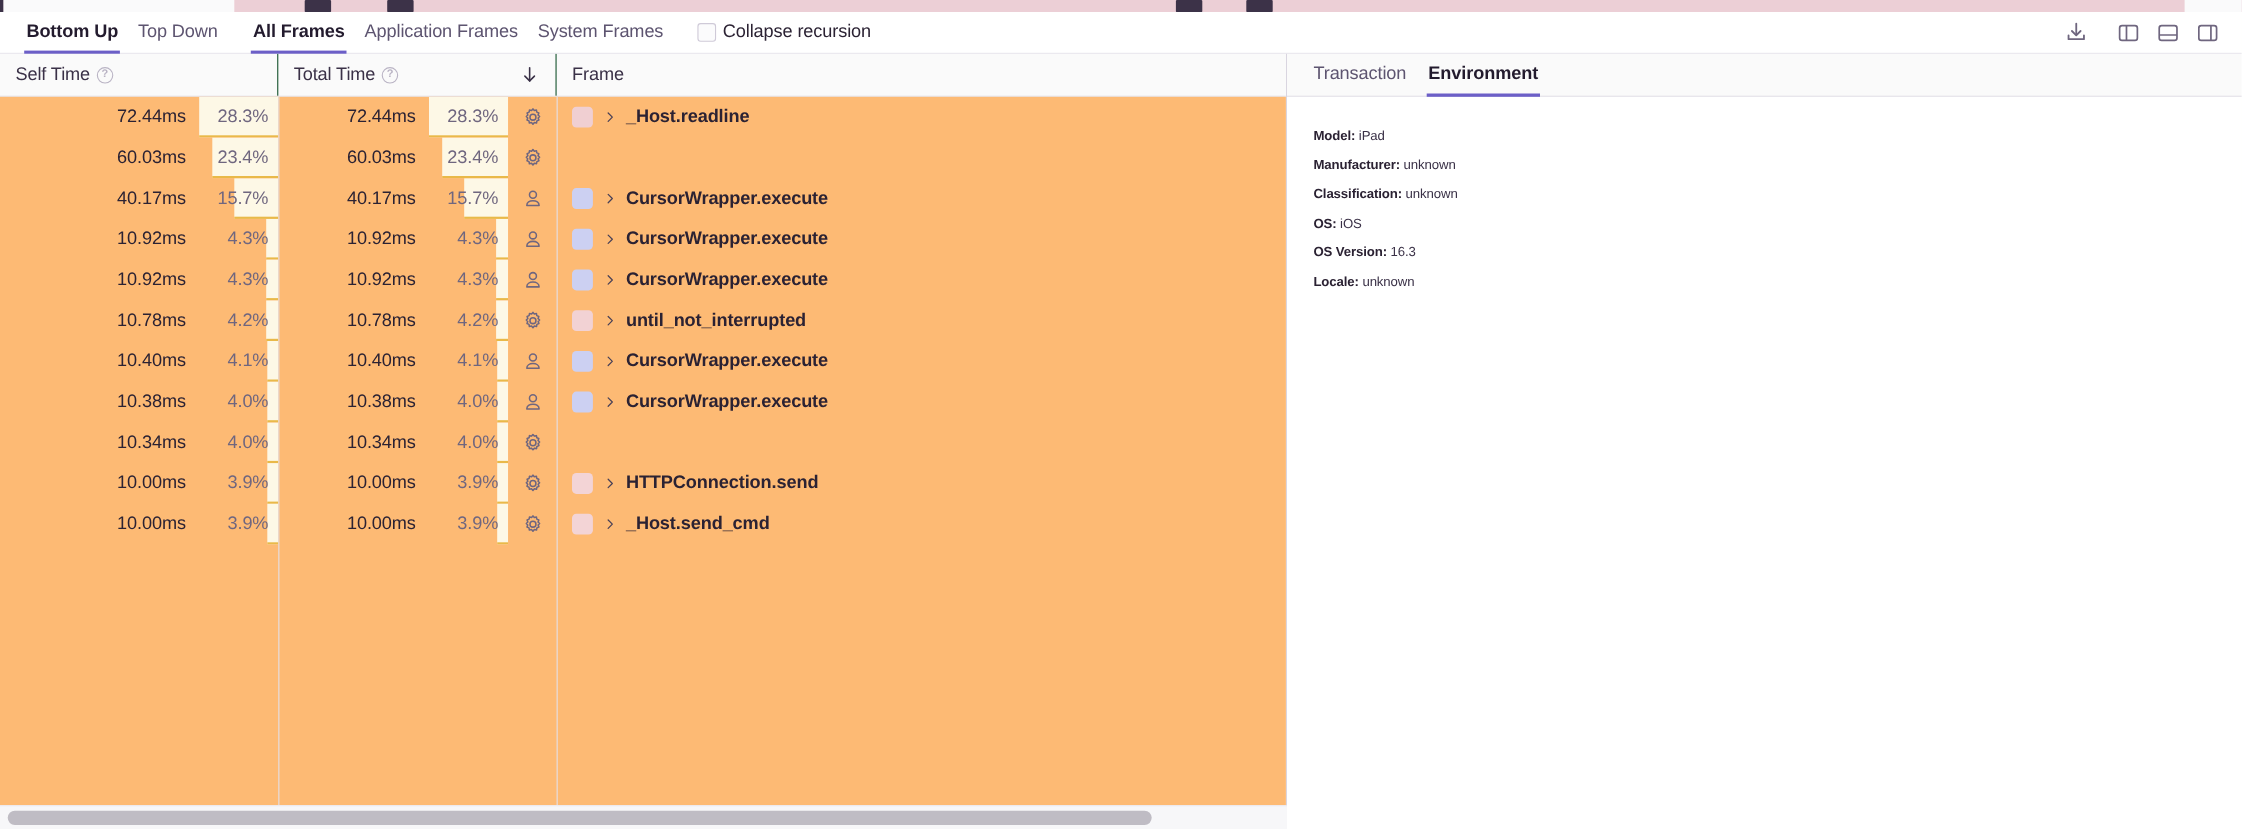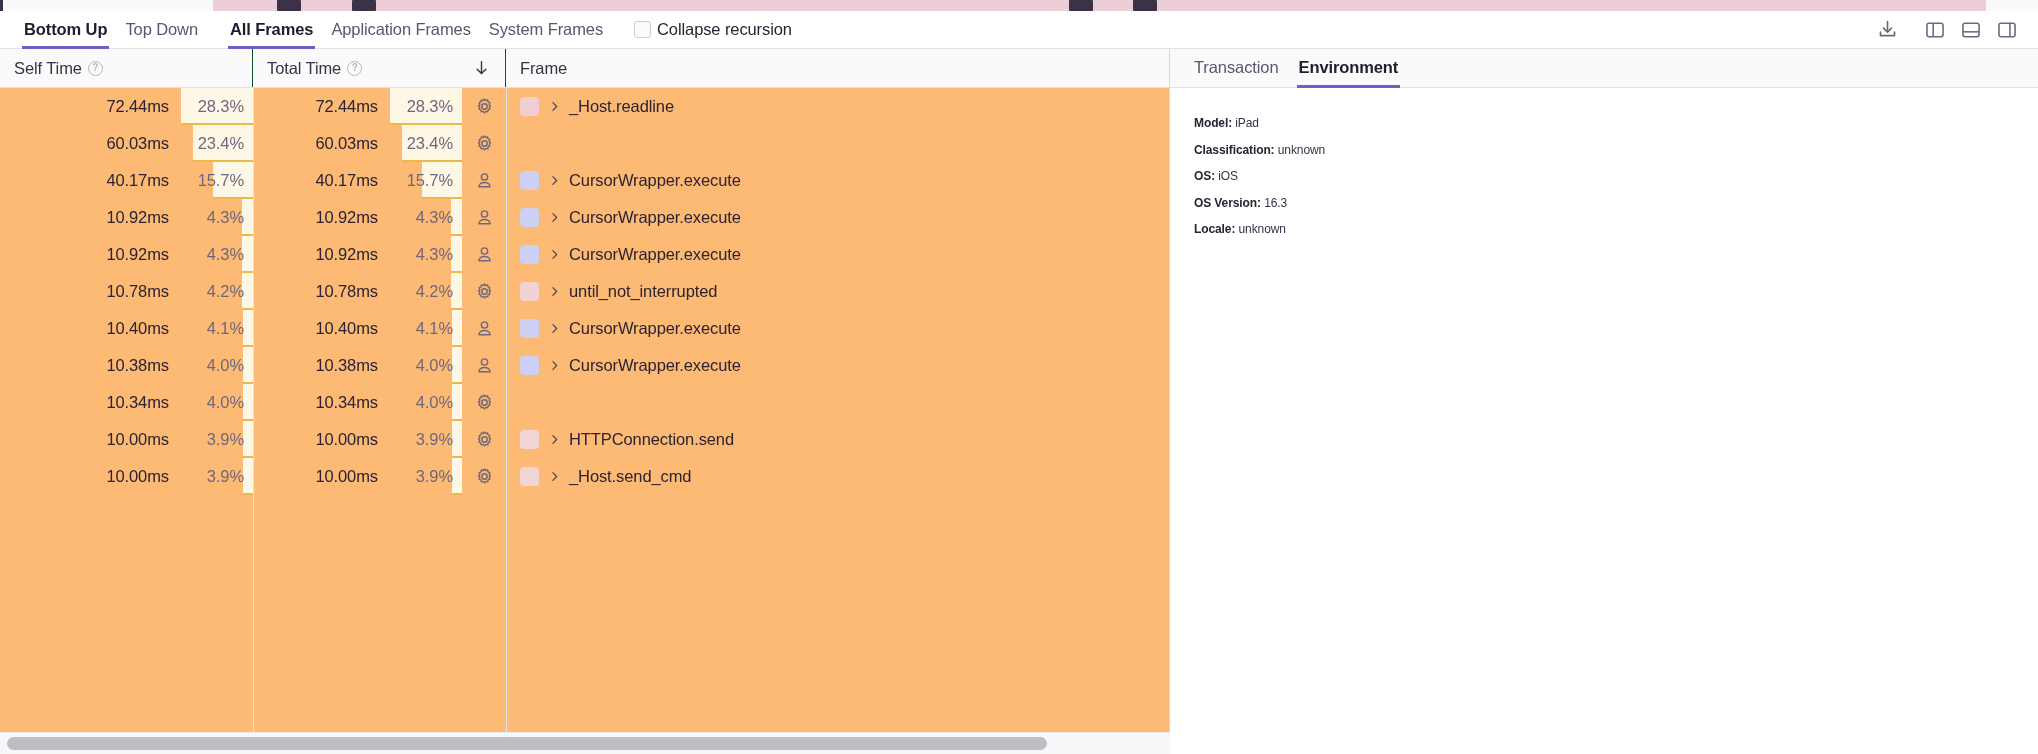--- a/index.html
+++ b/index.html
@@ -218,20 +218,21 @@
     width: 44px;
     display: flex; align-items: center; justify-content: center;
     color: #6f667f;
   }
   .cell-frame {
     flex: 1 1 auto;
     display: flex; align-items: center;
     padding-left: 14px;
     gap: 0px;
     min-width: 0;
+    font-weight: bold;
   }
   .swatch {
     width: 19px; height: 19px;
     border-radius: 4px;
     flex: 0 0 19px;
   }
   .chev {
     width: 30px;
     display: flex; align-items: center; justify-content: center;
     color: #4a4157;
@@ -776,20 +777,21 @@
       <div class="rp-tabs">
         <div class="rp-tab">
           <span>Transaction</span>
         </div>
         <div class="rp-tab active">
           <span>Environment</span>
         </div>
       </div>
       <div class="rp-content" id="env-list">
           <div class="env-line"><b>Model:</b> <span>iPad</span></div>
+          <div class="env-line"><b>Manufacturer:</b> <span>unknown</span></div>
           <div class="env-line"><b>Classification:</b> <span>unknown</span></div>
           <div class="env-line"><b>OS:</b> <span>iOS</span></div>
           <div class="env-line"><b>OS Version:</b> <span>16.3</span></div>
           <div class="env-line"><b>Locale:</b> <span>unknown</span></div>
         </div>
     </div>
 
   </div>
 </div>
 

